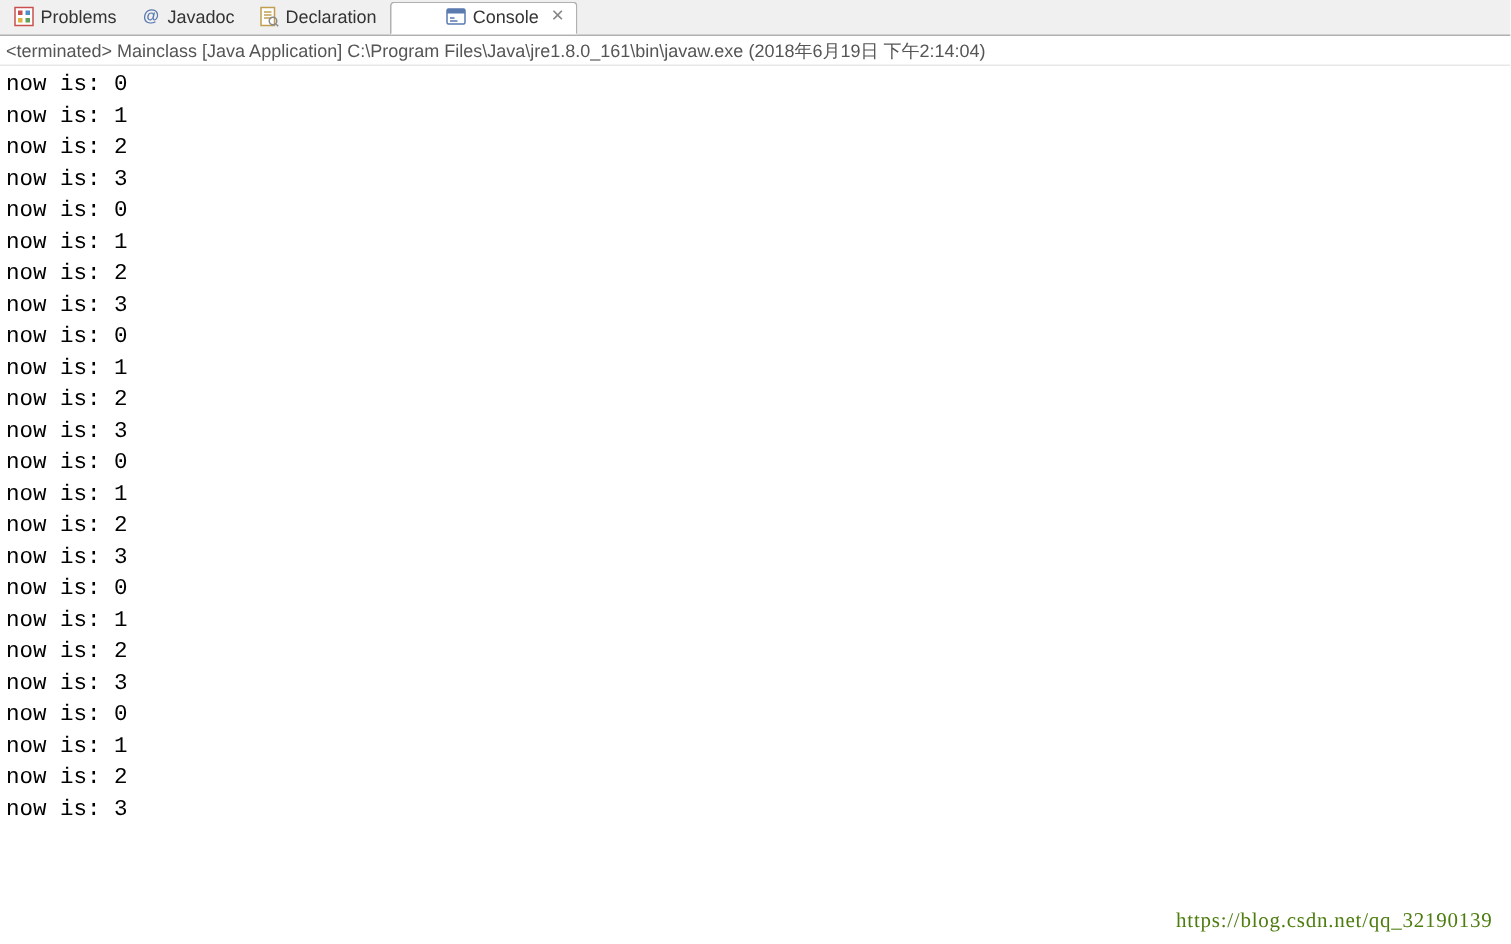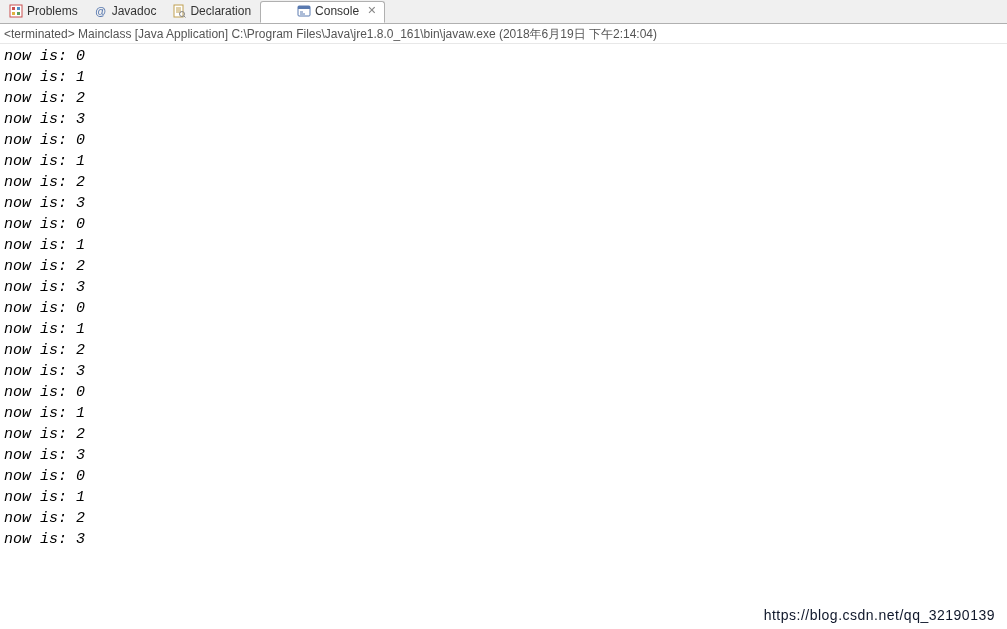--- a/index.html
+++ b/index.html
@@ -72,28 +72,27 @@
     .console-output {
       font-family: "Consolas", "Courier New", monospace;
       font-size: 15px;
       line-height: 21px;
       padding: 2px 4px;
       color: #000;
       white-space: pre;
     }
     .console-line {
       display: block;
-      font-style: italic;
     }
     .watermark {
       position: absolute;
       right: 12px;
       bottom: 6px;
-      color: #0f172a;
-      font-family: Liberation Sans, sans-serif;
+      color: #4d7c0f;
+      font-family: Liberation Serif, serif;
       font-size: 14px;
       letter-spacing: 0.5px;
       pointer-events: none;
       margin-left: 40px;
     }
     
     .icon-problems svg { display: block; }
     .icon-javadoc { color: #5a7ab0; font-size: 11px; font-weight: bold; }
     .icon-declaration svg { display: block; }
     .icon-console svg { display: block; }

